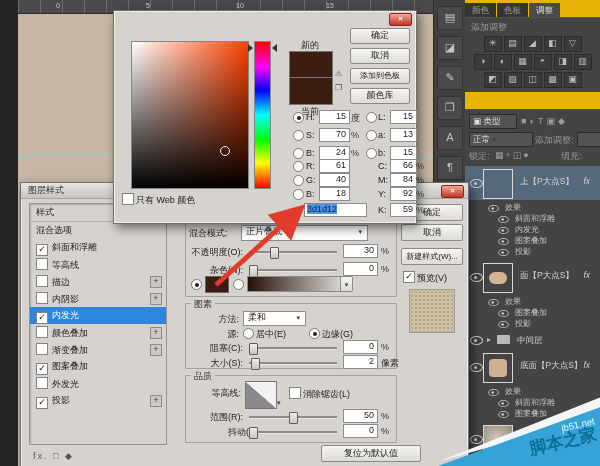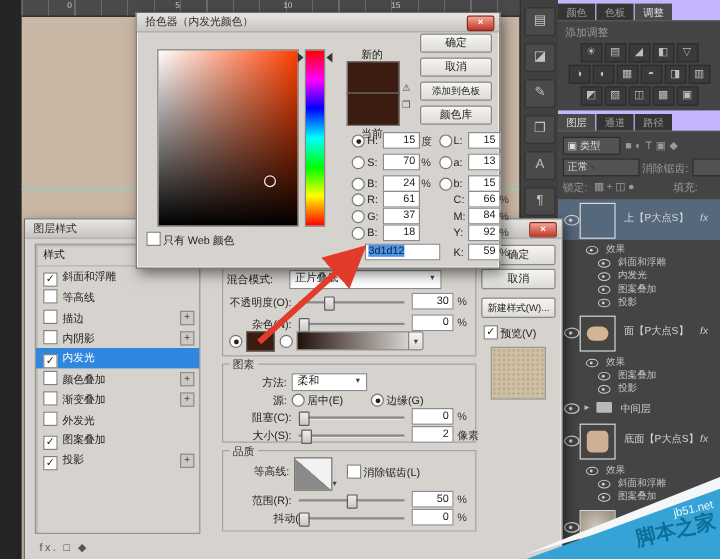--- a/index.html
+++ b/index.html
@@ -37,21 +37,21 @@
   .sitem{position:relative;height:17px;line-height:17px;padding-left:6px}
   .sitem .cb{position:relative;top:2px;margin-right:4px}
   .sitem.sel{background:#2f86de;color:#fff}
   .plusbox{position:absolute;right:4px;top:3px;width:10px;height:10px;border:1px solid #8d8d8d;background:#ccc9c4;
            line-height:9px;text-align:center;color:#444}
   .indent{}
   
   .dock{left:433px;top:0;width:32px;height:466px;background:#404040;border-left:1px solid #2d2d2d}
   .dock .dicon{display:block;width:24px;height:22px;margin:6px auto 5px;background:#4a4a4a;border:1px solid #333;
                color:#c3c3c3;text-align:center;line-height:21px;font-size:11px;border-radius:2px;cursor:pointer}
-  .rpanel{left:465px;top:0;width:135px;height:442px;background:#c4b5fd}
+  .rpanel{left:465px;top:0;width:135px;height:442px;background:#eab308}
   .tabs{display:flex;gap:1px;padding-top:3px}
   .tab{height:14px;line-height:14px;padding:0 7px;background:#353535;color:#9e9e9a;cursor:pointer;font-size:8.5px}
   .tab.act{background:#4a4a4a;color:#e2e2e2}
   .psec{background:#444;border-top:1px solid #525252}
   .dimtxt{color:#9a9a9a}
   .aicon{display:inline-block;width:16px;height:14px;background:#3a3a3a;border:1px solid #2c2c2c;color:#bdbdbd;
          text-align:center;line-height:13px;font-size:9px;margin:1px;cursor:pointer}
   .ddl{background:#535353;border:1px solid #2a2a2a;color:#ddd;height:13px;line-height:13px;padding:0 3px;font-size:8.5px}
   .lrow{position:absolute;left:0;width:135px;cursor:pointer}
   .lrow.sel{background:#56687c}
@@ -115,34 +115,29 @@
         <span class="aicon">☀</span><span class="aicon">▤</span><span class="aicon">◢</span><span class="aicon">◧</span><span class="aicon">▽</span>
       </div>
       <div style="text-align:center">
         <span class="aicon">◑</span><span class="aicon">◐</span><span class="aicon">▦</span><span class="aicon">◓</span><span class="aicon">◨</span><span class="aicon">▥</span>
       </div>
       <div style="text-align:center">
         <span class="aicon">◩</span><span class="aicon">▨</span><span class="aicon">◫</span><span class="aicon">▩</span><span class="aicon">▣</span>
       </div>
     </div>
 
-    <div class="tabs" style="position:absolute;left:0;top:92px">
-      <span class="tab act">图层</span>
-      <span class="tab">通道</span>
-      <span class="tab">路径</span>
-    </div>
     <div class="psec abs" style="left:0;top:109px;width:135px;height:357px">
 
       <div class="abs" style="left:4px;top:4px">
         <span class="ddl" style="display:inline-block;width:40px"><span>▣</span> <span>类型</span></span>
       </div>
       <span class="abs dimtxt" style="left:56px;top:6px;letter-spacing:3px"><span>■</span><span>◐</span><span>T</span><span>▣</span><span>◆</span></span>
 
       <span class="ddl abs" style="left:4px;top:22px;width:56px"><span>正常</span> <span class="caret">▾</span></span>
-      <span class="abs dimtxt" style="left:70px;top:24px">消除锯齿:</span>
+      <span class="abs dimtxt" style="left:70px;top:24px">添加调整:</span>
       <span class="ddl abs" style="left:112px;top:22px;width:20px"></span>
 
       <span class="abs dimtxt" style="left:4px;top:40px">锁定:</span>
       <span class="abs dimtxt" style="left:30px;top:40px;letter-spacing:2px"><span>▦</span><span>+</span><span>◫</span><span>●</span></span>
       <span class="abs dimtxt" style="left:96px;top:40px">填充:</span>
 
       <div class="lrow sel" style="top:56px;height:34px">
         <span class="eye" style="top:13px"></span>
         <span class="thumb"></span>
         <span class="lname">上【P大点S】</span>
@@ -233,29 +228,30 @@
     <div class="t1">jb51.net</div>
     <div class="t2">脚本之家</div>
   </div>
 
   <div class="abs dlg" style="left:20px;top:182px;width:447px;height:300px;z-index:10">
     <div class="abs tbar"><span>图层样式</span></div>
     <div class="abs closex" style="right:4px;top:2px">×</div>
 
     <div class="abs stylelist" style="left:8px;top:20px;width:136px;height:240px">
       <div class="sitem" style="border-bottom:1px solid #b5b2ad"><span>样式</span></div>
+      <div class="sitem"><span>混合选项</span></div>
       <div class="sitem"><span class="cb">✓</span><span>斜面和浮雕</span></div>
       <div class="sitem indent"><span class="cb"></span><span>等高线</span></div>
       <div class="sitem"><span class="cb"></span><span>描边</span><span class="plusbox">+</span></div>
       <div class="sitem"><span class="cb"></span><span>内阴影</span><span class="plusbox">+</span></div>
       <div class="sitem sel"><span class="cb">✓</span><span>内发光</span></div>
       <div class="sitem"><span class="cb"></span><span>颜色叠加</span><span class="plusbox">+</span></div>
       <div class="sitem"><span class="cb"></span><span>渐变叠加</span><span class="plusbox">+</span></div>
+      <div class="sitem"><span class="cb">✓</span><span>图案叠加</span></div>
       <div class="sitem"><span class="cb"></span><span>外发光</span></div>
-      <div class="sitem"><span class="cb">✓</span><span>图案叠加</span></div>
       <div class="sitem"><span class="cb">✓</span><span>投影</span><span class="plusbox">+</span></div>
     </div>
     <div class="abs" style="left:12px;top:268px;color:#555;letter-spacing:2px">fx. □ ◆</div>
 
     <div class="abs" style="left:164px;top:38px;width:214px;height:245px">
       <div class="abs gbox" style="left:0;top:0;width:210px;height:74px"></div>
       <span class="abs" style="left:4px;top:6px">混合模式:</span>
       <span class="abs field" style="left:56px;top:4px;width:118px;height:14px;text-align:left;padding-left:4px"><span>正片叠底</span><span class="caret" style="float:right;margin-right:2px">▾</span></span>
 
       <span class="abs lbl-r" style="left:0;top:25px;width:58px">不透明度(O):</span>
@@ -319,32 +315,32 @@
       <span class="abs field" style="left:158px;top:188px;width:30px;height:12px">50</span>
       <span class="abs u" style="left:196px;top:190px">%</span>
 
       <span class="abs lbl-r" style="left:16px;top:205px;width:58px">抖动(J):</span>
       <span class="abs track" style="left:64px;top:210px;width:88px">
           <span class="handle" style="left:0"></span>
         </span>
       <span class="abs field" style="left:158px;top:203px;width:30px;height:12px">0</span>
       <span class="abs u" style="left:196px;top:205px">%</span>
 
+      <span class="abs btn" style="left:136px;top:224px;width:98px;height:15px;line-height:15px">复位为默认值</span>
     </div>
 
     <span class="abs btn" style="left:380px;top:21px;width:60px;height:15px;line-height:15px">确定</span>
     <span class="abs btn" style="left:380px;top:41px;width:60px;height:15px;line-height:15px">取消</span>
     <span class="abs btn" style="left:380px;top:65px;width:60px;height:15px;line-height:15px;font-size:8px">新建样式(W)...</span>
     <span class="abs cb" style="left:382px;top:88px">✓</span>
     <span class="abs" style="left:396px;top:89px">预览(V)</span>
     <span class="abs" style="left:388px;top:106px;width:44px;height:42px;border:1px solid #999;background:#cfc0a4;background-image:radial-gradient(#b7a688 1px,transparent 1px);background-size:4px 4px"></span>
   </div>
 
   <div class="abs dlg" style="left:113px;top:10px;width:302px;height:212px;z-index:20">
-    <div class="abs tbar"><span>拾色器（内发光颜色）</span></div>
     <div class="abs closex" style="right:4px;top:2px">×</div>
 
     <div class="abs" style="left:17px;top:30px;width:116px;height:146px;border:1px solid #888;
          background:linear-gradient(to top,#000,rgba(0,0,0,0)),linear-gradient(to right,#fff,hsl(15,100%,50%))">
       <span style="position:absolute;left:88px;top:104px;width:8px;height:8px;border:1px solid #f4f4f4;border-radius:50%;box-shadow:0 0 1px #000"></span>
     </div>
     <div class="abs" style="left:140px;top:30px;width:15px;height:146px;border:1px solid #888;
          background:linear-gradient(to bottom,#f00 0%,#f0f 17%,#00f 33%,#0ff 50%,#0f0 67%,#ff0 83%,#f00 100%)"></div>
     <span class="abs" style="left:134px;top:33px;width:0;height:0;border-top:4px solid transparent;border-bottom:4px solid transparent;border-left:5px solid #333"></span>
     <span class="abs" style="left:158px;top:33px;width:0;height:0;border-top:4px solid transparent;border-bottom:4px solid transparent;border-right:5px solid #333"></span>
@@ -371,21 +367,21 @@
       <span class="abs u" style="left:237px;top:119px">%</span>
     <span class="abs radio" style="left:179px;top:137px"></span>
       <span class="abs" style="left:192px;top:137px">B:</span>
       <span class="abs field" style="left:205px;top:135px;width:26px;height:12px">24</span>
       <span class="abs u" style="left:237px;top:137px">%</span>
     <span class="abs radio" style="left:179px;top:150px"></span>
       <span class="abs" style="left:192px;top:150px">R:</span>
       <span class="abs field" style="left:205px;top:148px;width:26px;height:12px">61</span>
     <span class="abs radio" style="left:179px;top:164px"></span>
       <span class="abs" style="left:192px;top:164px">G:</span>
-      <span class="abs field" style="left:205px;top:162px;width:26px;height:12px">37</span>
+      <span class="abs field" style="left:205px;top:162px;width:26px;height:12px">40</span>
     <span class="abs radio" style="left:179px;top:178px"></span>
       <span class="abs" style="left:192px;top:178px">B:</span>
       <span class="abs field" style="left:205px;top:176px;width:26px;height:12px">18</span>
     <span class="abs" style="left:182px;top:194px">#</span>
     <span class="abs field" style="left:190px;top:192px;width:56px;height:12px;text-align:left;padding-left:2px"><span style="background:#4d94e8;color:#10243a">3d1d12</span></span>
 
     <span class="abs radio" style="left:252px;top:101px"></span>
       <span class="abs" style="left:264px;top:101px">L:</span>
       <span class="abs field" style="left:276px;top:99px;width:22px;height:12px">15</span>
     <span class="abs radio" style="left:252px;top:119px"></span>

